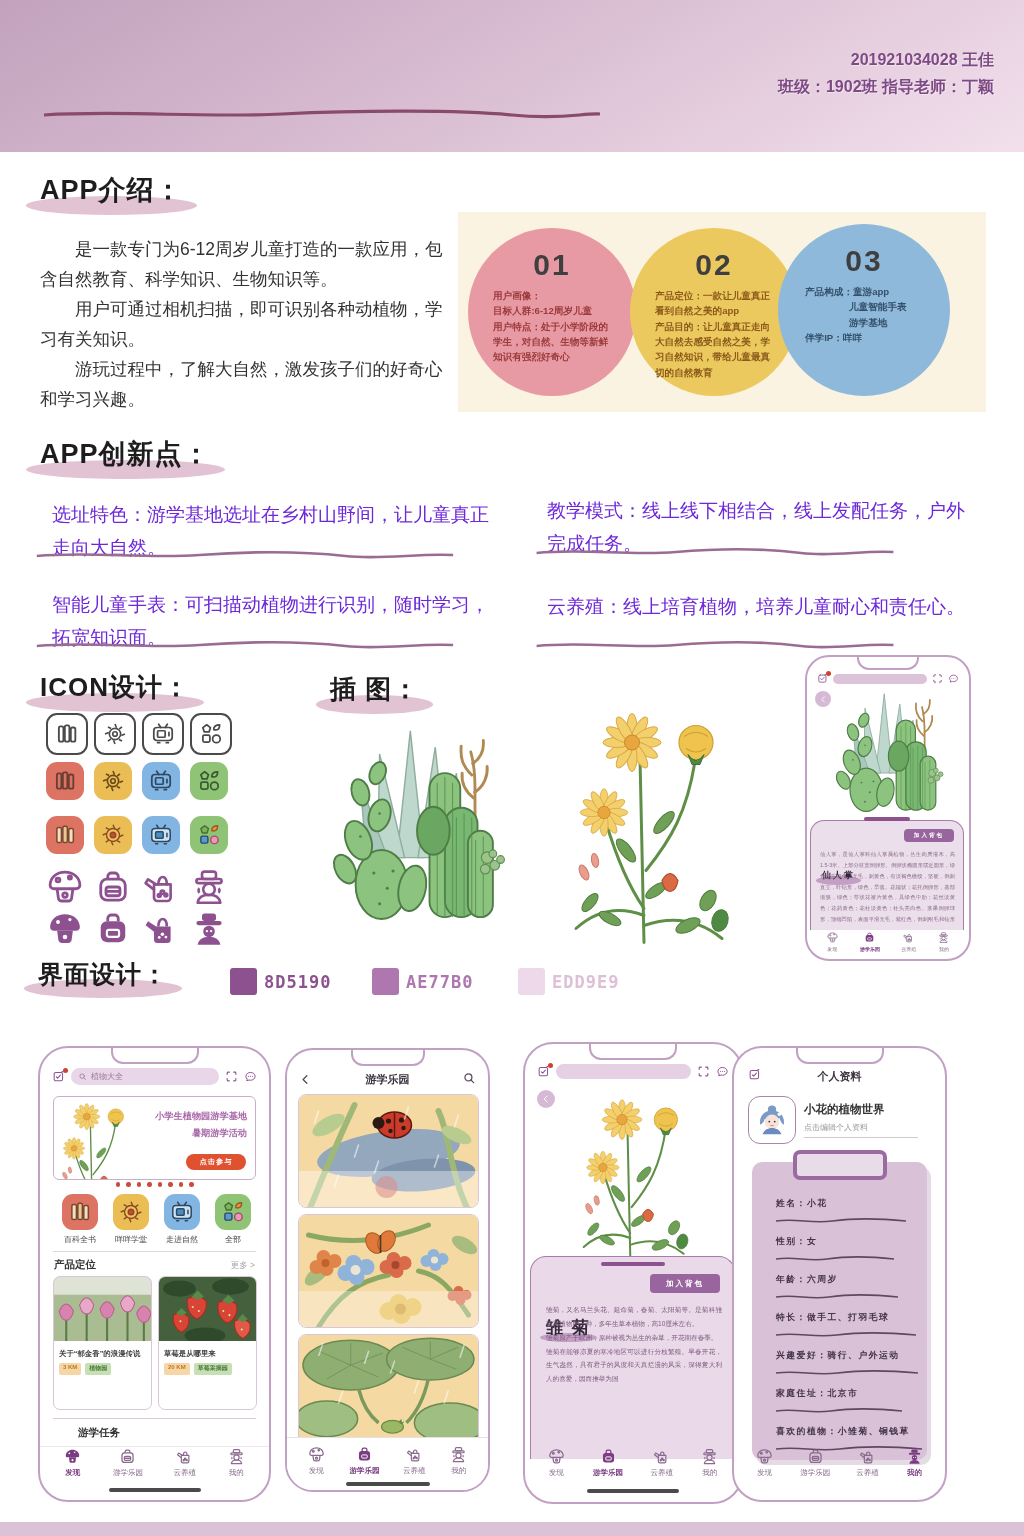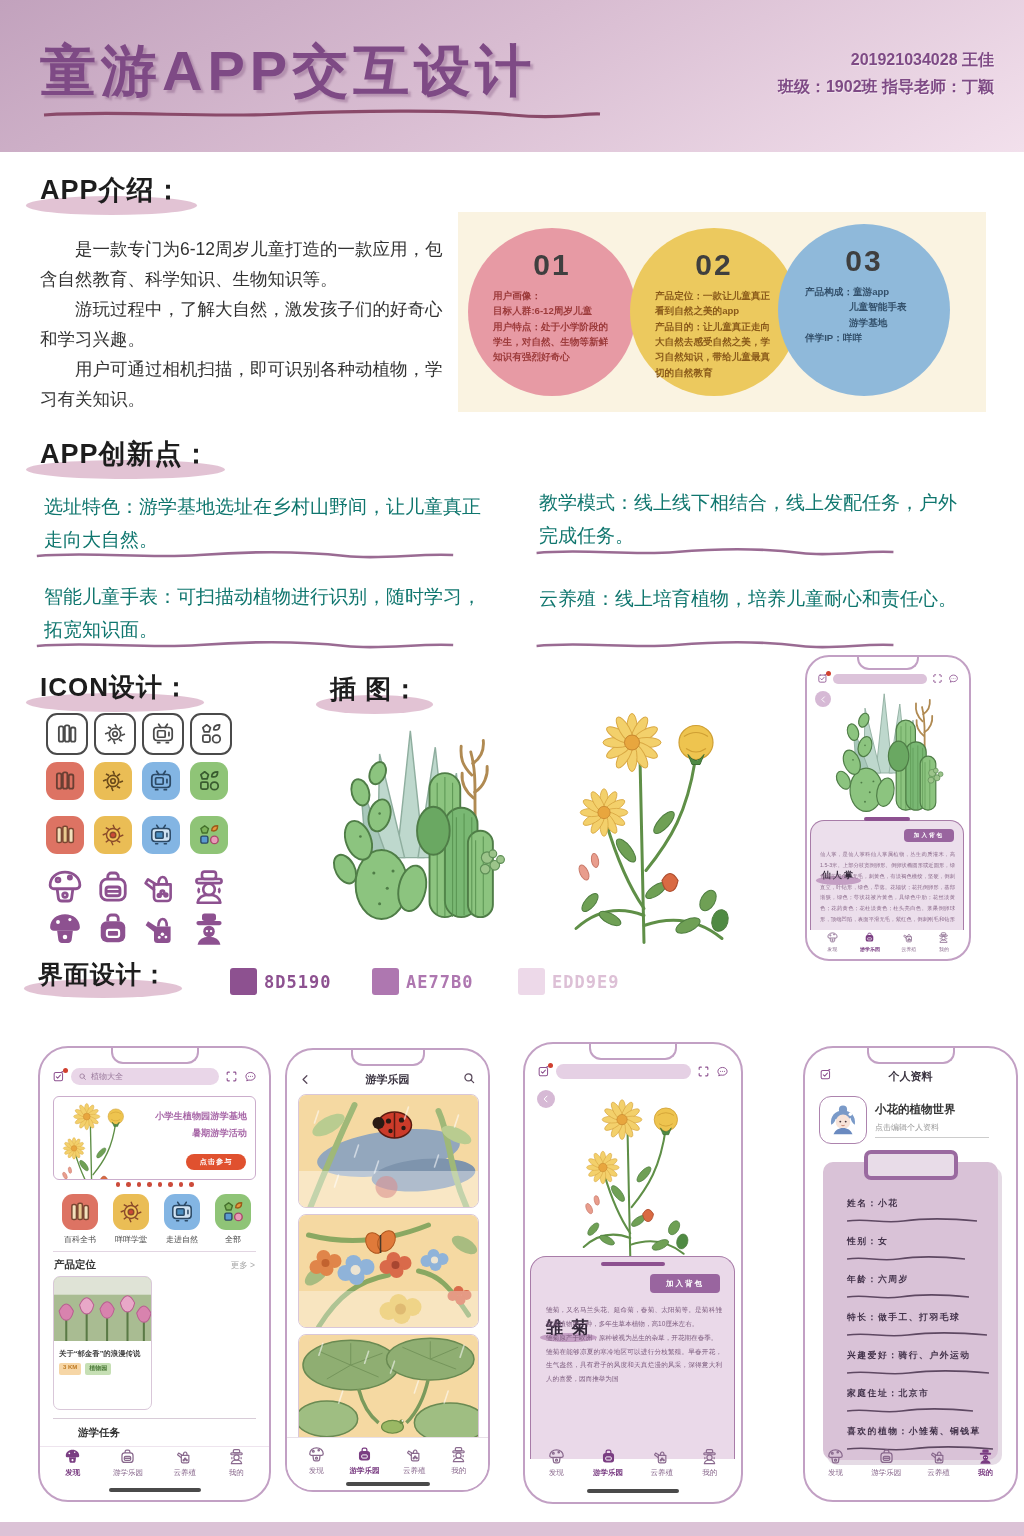--- a/index.html
+++ b/index.html
@@ -27,21 +27,21 @@
     color:#333;line-height:1.72;}
   .intro-text p{margin:0;text-indent:2em;}
   .intro-panel{position:absolute;left:458px;top:212px;width:528px;height:200px;background:#faf3e1;}
   .circle{position:absolute;border-radius:50%;}
   .c-num{text-align:center;font-size:30px;font-weight:700;color:#3f3f3f;margin-top:20px;letter-spacing:2px;}
   .c-body{margin:6px auto 0;width:118px;font-size:9.6px;line-height:1.6;font-weight:600;}
   .c1 .c-body{color:#9c3a3a;} .c2 .c-body{color:#8a5a1a;} .c3 .c-body{color:#33506b;}
   .c-body .ind{padding-left:44px;}
 
   
-  .inno-p{position:absolute;font-size:19px;color:#0f766e;line-height:1.75;margin:4px;}
+  .inno-p{position:absolute;font-size:19px;color:#6d28d9;line-height:1.75;margin:12px;}
   .squig{position:absolute;}
 
   
   .tile{position:absolute;width:38px;height:38px;border-radius:11px;
     display:flex;align-items:center;justify-content:center;}
   .tile svg{width:26px;height:26px;}
   .t-out{border:2px solid #4a4a4a;background:#fff;color:#4a4a4a;}
   .t-red{background:#dd7363;} .t-yel{background:#eabd55;} .t-blu{background:#83b5e3;} .t-grn{background:#8fc477;}
   .pglyph{position:absolute;width:42px;height:42px;color:#8d5190;}
   .pglyph svg{width:100%;height:100%;}
@@ -509,38 +509,37 @@
       <path d="M11 15.2q1 .8 2 0" stroke="#c88a7a" stroke-width=".7" fill="none"></path>
       <path d="M6 21c1-2.6 3.2-4 6-4s5 1.4 6 4z" fill="#6a8ac0"></path>
       <circle cx="16.6" cy="8.4" r="1.1" fill="#fff"></circle>
     </symbol>
   </defs>
 </svg>
 
 <div class="page">
 
   <div class="header">
-    <div class="poster-title">童游APP交互设计</div>
     <svg class="title-underline" width="560" height="12" viewBox="0 0 560 12">
         <path d="M2 7 C80 2 160 10 240 6 S420 2 470 7 540 5 558 6" stroke="#8a4a6a" stroke-width="3.2" fill="none"></path>
       </svg>
     <div class="head-info">
       <div>201921034028 王佳</div>
       <div>班级：1902班 指导老师：丁颖</div>
     </div>
   </div>
 
   <div class="sec-h" style="left:40px;top:172px;">
     <span class="ell"></span>
     <span class="txt">APP介绍：</span>
   </div>
   <div class="intro-text">
     <p>是一款专门为6-12周岁儿童打造的一款应用，包含自然教育、科学知识、生物知识等。</p>
+    <p>用户可通过相机扫描，即可识别各种动植物，学习有关知识。</p>
     <p>游玩过程中，了解大自然，激发孩子们的好奇心和学习兴趣。</p>
-    <p>用户可通过相机扫描，即可识别各种动植物，学习有关知识。</p>
   </div>
 
   <div class="intro-panel">
     <div class="circle c1" style="left:10px;top:16px;width:168px;height:168px;background:#e79aa4;">
       <div class="c-num">01</div>
       <div class="c-body">
         <div style="font-weight:800;">用户画像：</div>
         <div>目标人群:6-12周岁儿童</div>
         <div>用户特点：处于小学阶段的学生，对自然、生物等新鲜知识有强烈好奇心</div>
       </div>
@@ -840,20 +839,30 @@
     <div class="card" style="left:13px;top:228px;width:97px;height:132px;">
       <svg width="97" height="64">
           <use href="#s-img-tulip"></use>
         </svg>
       <div class="ttl">关于“郁金香”的浪漫传说</div>
       <div class="tags">
         <span class="tag tag1">3 KM</span>
         <span class="tag tag2">植物园</span>
       </div>
     </div>
+    <div class="card" style="left:118px;top:228px;width:97px;height:132px;">
+      <svg width="97" height="64">
+          <use href="#s-img-straw"></use>
+        </svg>
+      <div class="ttl">草莓是从哪里来</div>
+      <div class="tags">
+        <span class="tag tag1">20 KM</span>
+        <span class="tag tag2">草莓采摘园</span>
+      </div>
+    </div>
     <div class="divline" style="left:13px;right:13px;top:370px;border-color:#d8ccd8;"></div>
     <div class="abs" style="left:14px;top:378px;font-size:10.5px;font-weight:800;color:#333;margin-left:24px;">游学任务</div>
     <div class="divline" style="left:0;right:0;top:398px;border-color:#eee4ee;"></div>
     <div class="nav" style="bottom:22px;">
       <div class="it on">
           <svg class="ni">
             <use href="#s-mush-f"></use>
           </svg>
           <span class="lb">发现</span>
         </div>
@@ -997,21 +1006,21 @@
       <div class="it">
           <svg class="ni">
             <use href="#s-bee-o"></use>
           </svg>
           <span class="lb">我的</span>
         </div>
     </div>
     <div class="homebar" style="bottom:9px;width:92px;"></div>
   </div>
 
-  <div class="phone" style="left:803px;top:1046px;width:211px;height:452px;">
+  <div class="phone" style="left:732px;top:1046px;width:211px;height:452px;">
     <div class="notch"></div>
     <span class="ticon abs" style="left:14px;top:20px;"><svg width="13" height="13">
           <use href="#s-check"></use>
         </svg></span>
     <div class="abs" style="left:0;right:0;top:21px;text-align:center;font-size:11px;font-weight:800;color:#3a3340;">个人资料</div>
     <span class="ticon abs" style="right:34px;top:20px;"></span>
     <span class="ticon abs" style="right:13px;top:20px;"><svg width="13" height="13">
           <use href="#s-chat"></use>
         </svg></span>
     <div class="abs" style="left:14px;top:48px;width:46px;height:46px;border:1.5px solid #ad84ae;border-radius:12px;display:flex;align-items:center;justify-content:center;">

